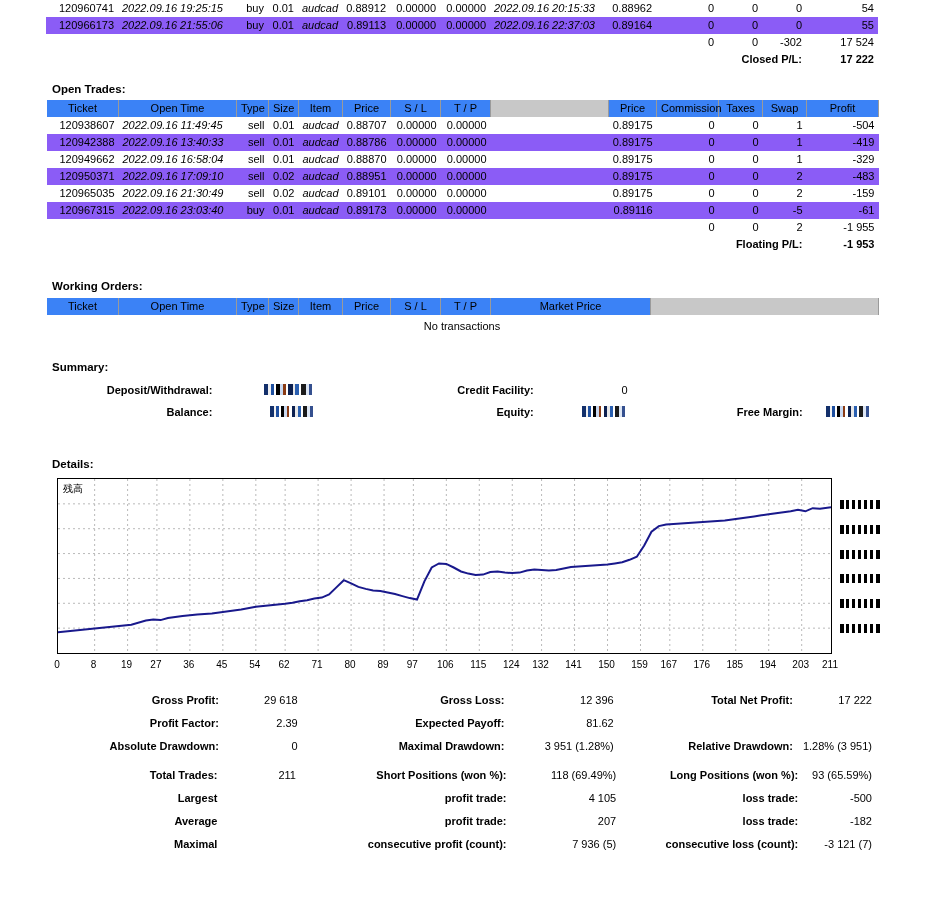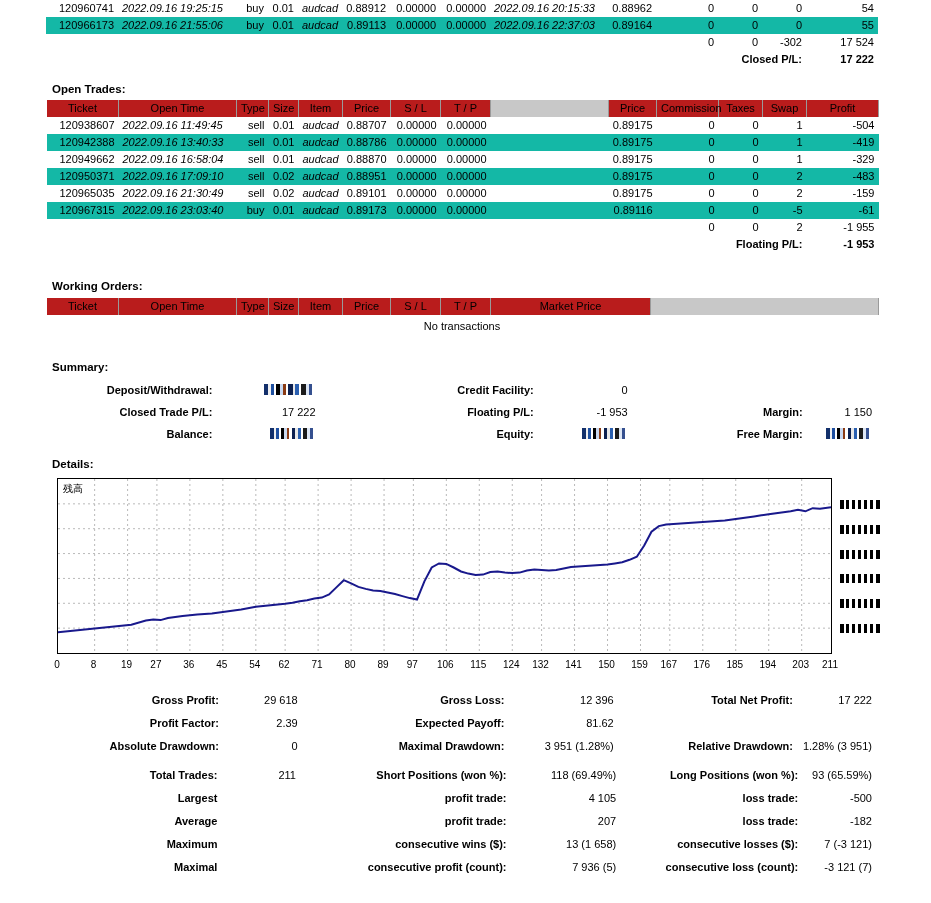--- a/index.html
+++ b/index.html
@@ -6,23 +6,23 @@
   body{
     width:931px;height:903px;background:#ffffff;
     font-family:"Liberation Sans", sans-serif;
     font-size:11px;color:#000000;overflow:hidden;
   }
   .page{position:relative;width:931px;height:903px;}
 
   
   table.rep{border-collapse:collapse;table-layout:fixed;}
   table.rep td{padding:1px 4px;white-space:nowrap;font-size:11px;line-height:15px;}
-  .hdr td{background:#b91c1c;text-align:center;border-left:1px solid #ffffff;border-right:1px solid #9a9a9a;font-weight:normal;}
+  .hdr td{background:#3b82f6;text-align:center;border-left:1px solid #ffffff;border-right:1px solid #9a9a9a;font-weight:normal;}
   .hdr td.blank{background:#c8c8c8;border-left:1px solid #ffffff;border-right:1px solid #9a9a9a;}
-  .alt{background:#14b8a6;}
+  .alt{background:#8b5cf6;}
   .r{text-align:right;}
   .l{text-align:left;font-style:italic;}
   .b{font-weight:bold;}
 
   
   #closed-tail{position:absolute;left:46px;top:0px;width:832px;}
 
   
   .sect{font-weight:bold;font-size:11.5px;}
   #open-head{position:absolute;left:52px;top:83px;}
@@ -376,30 +376,20 @@
     <tbody>
       <tr>
         <td class="sl">Deposit/Withdrawal:</td>
         <td class="sv"><span class="redact med"></span></td>
         <td></td>
         <td class="sl">Credit Facility:</td>
         <td class="sv">0</td>
         <td></td>
         <td class="sl"></td>
         <td class="sv"></td>
-      </tr>
-      <tr>
-        <td class="sl">Closed Trade P/L:</td>
-        <td class="sv">17 222</td>
-        <td></td>
-        <td class="sl">Floating P/L:</td>
-        <td class="sv">-1 953</td>
-        <td></td>
-        <td class="sl">Margin:</td>
-        <td class="sv">1 150</td>
       </tr>
       <tr>
         <td class="sl">Balance:</td>
         <td class="sv"><span class="redact small"></span></td>
         <td></td>
         <td class="sl">Equity:</td>
         <td class="sv"><span class="redact small"></span></td>
         <td></td>
         <td class="sl">Free Margin:</td>
         <td class="sv"><span class="redact small"></span></td>
@@ -563,30 +553,20 @@
         <td class="sl">Average</td>
         <td class="sv"></td>
         <td></td>
         <td class="sl">profit trade:</td>
         <td class="sv">207</td>
         <td></td>
         <td class="sl">loss trade:</td>
         <td class="sv">-182</td>
       </tr>
       <tr>
-        <td class="sl">Maximum</td>
-        <td class="sv"></td>
-        <td></td>
-        <td class="sl">consecutive wins ($):</td>
-        <td class="sv">13 (1 658)</td>
-        <td></td>
-        <td class="sl">consecutive losses ($):</td>
-        <td class="sv">7 (-3 121)</td>
-      </tr>
-      <tr>
         <td class="sl">Maximal</td>
         <td class="sv"></td>
         <td></td>
         <td class="sl">consecutive profit (count):</td>
         <td class="sv">7 936 (5)</td>
         <td></td>
         <td class="sl">consecutive loss (count):</td>
         <td class="sv">-3 121 (7)</td>
       </tr>
 

